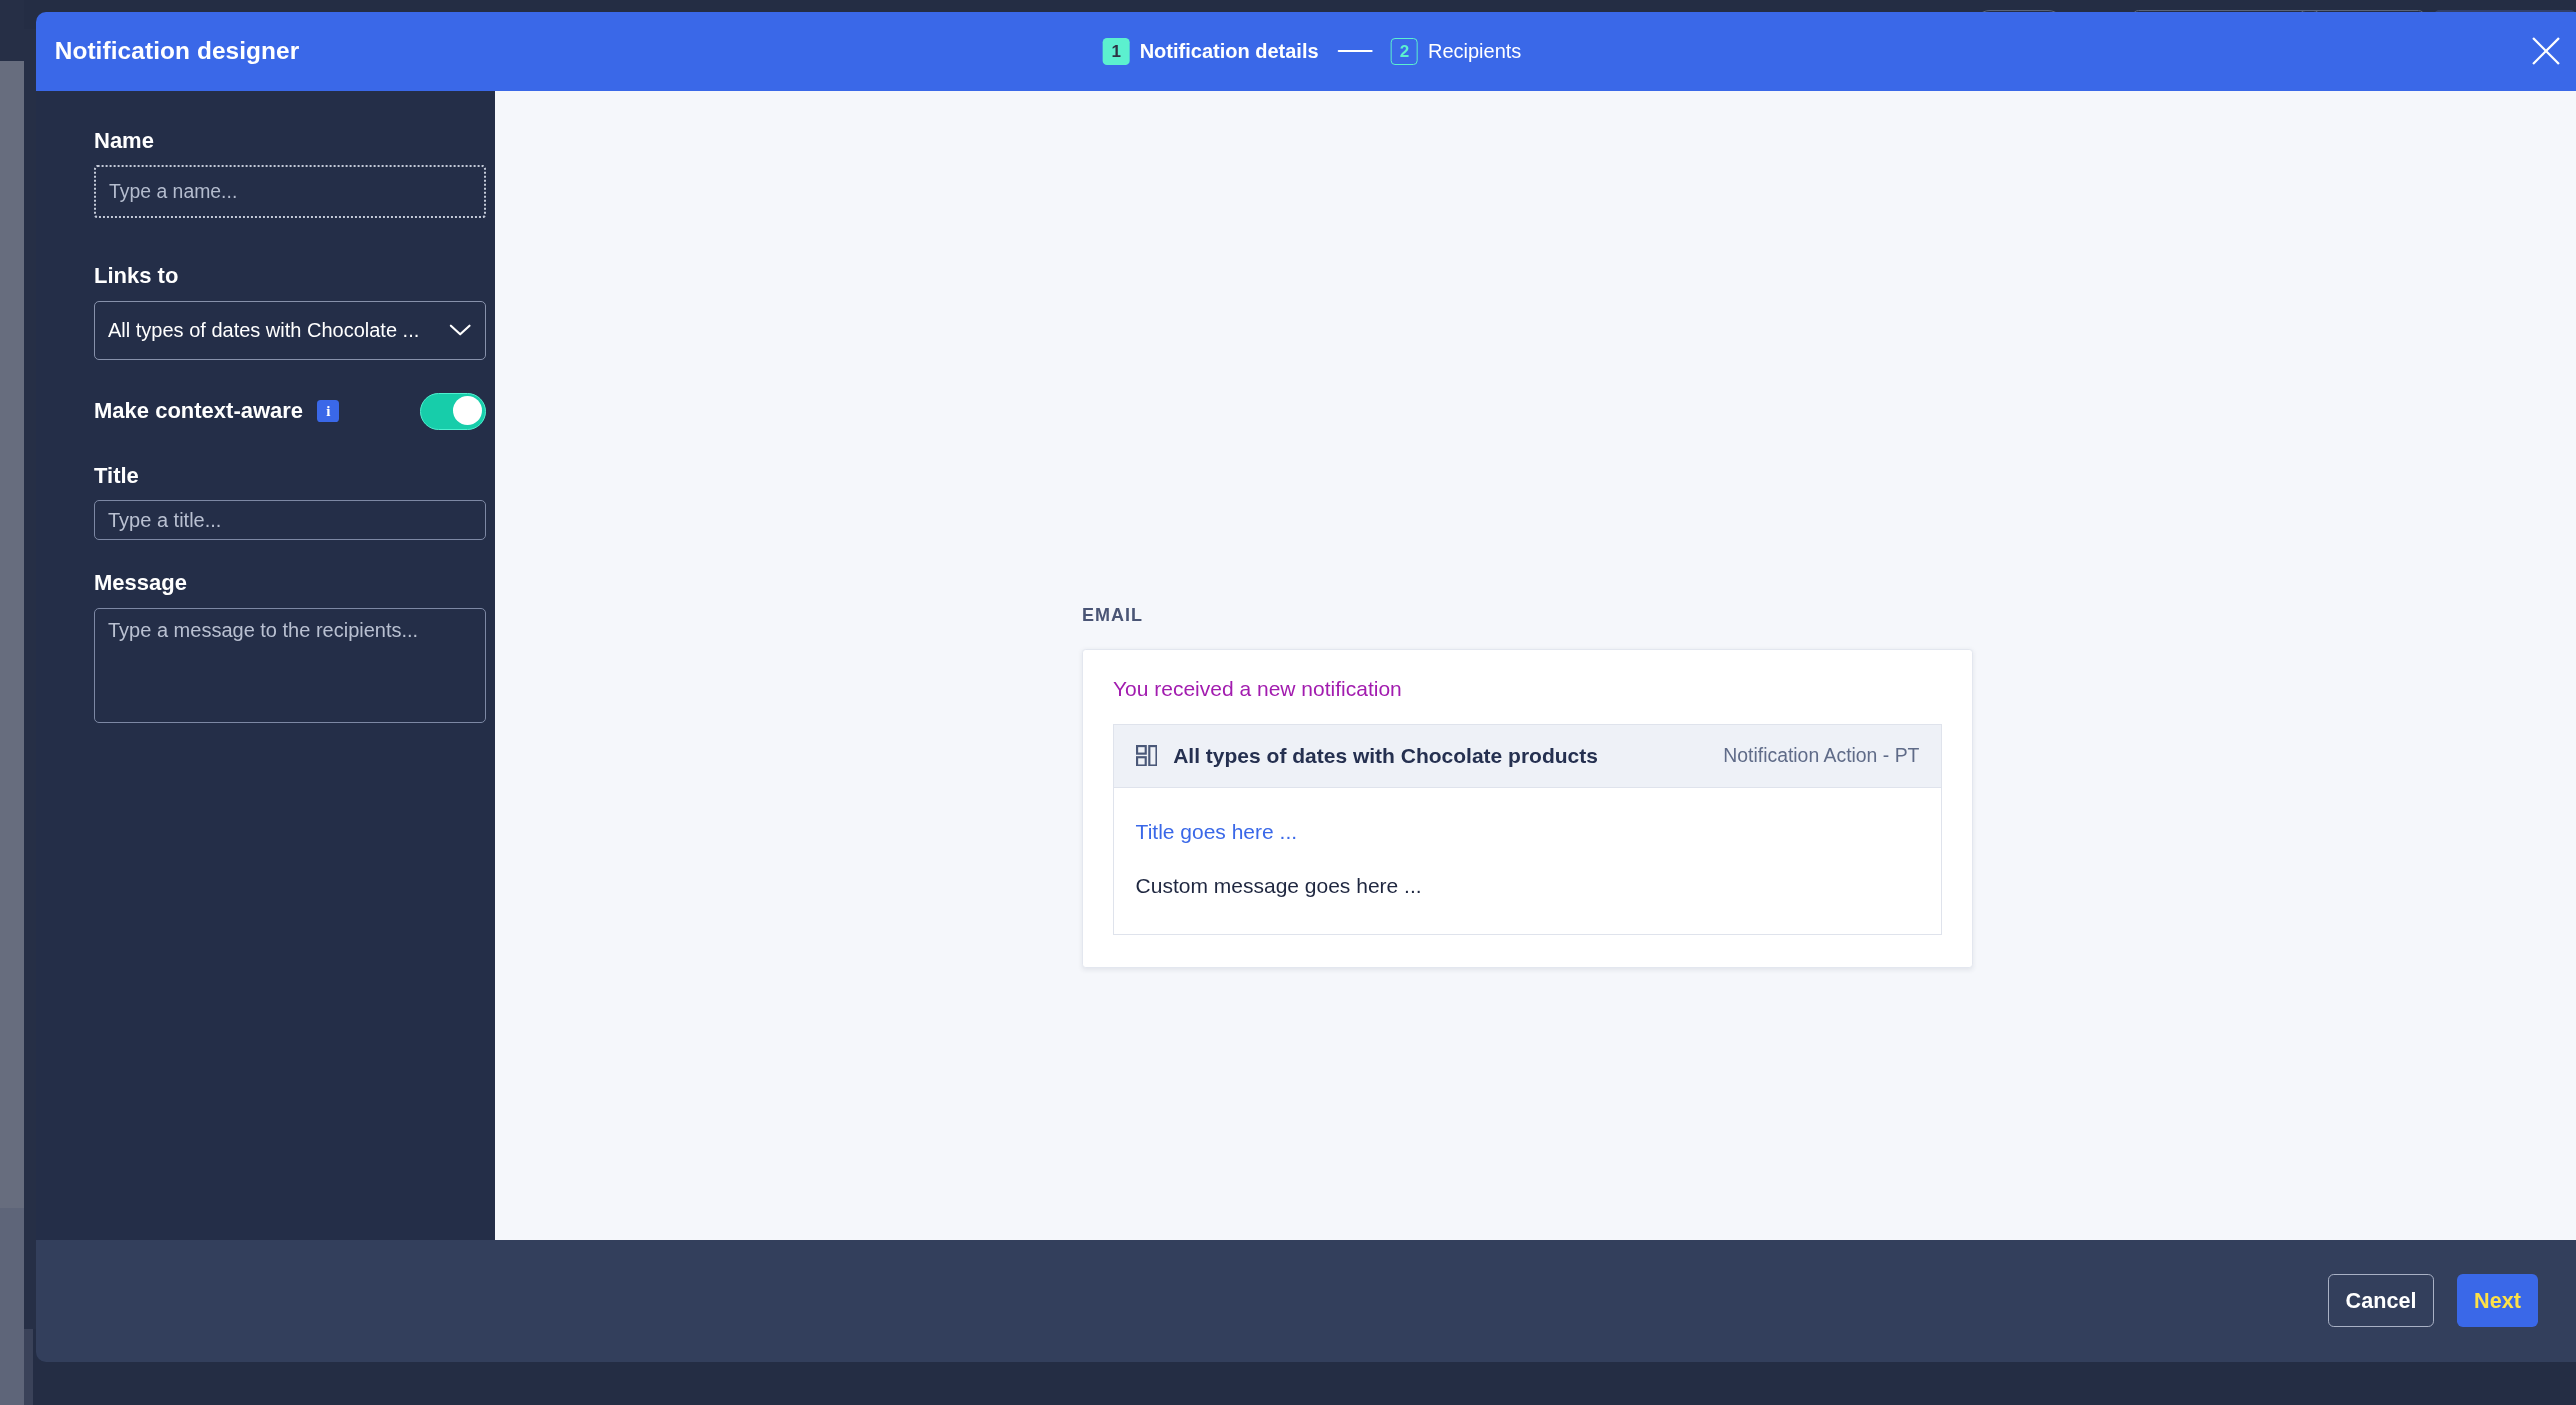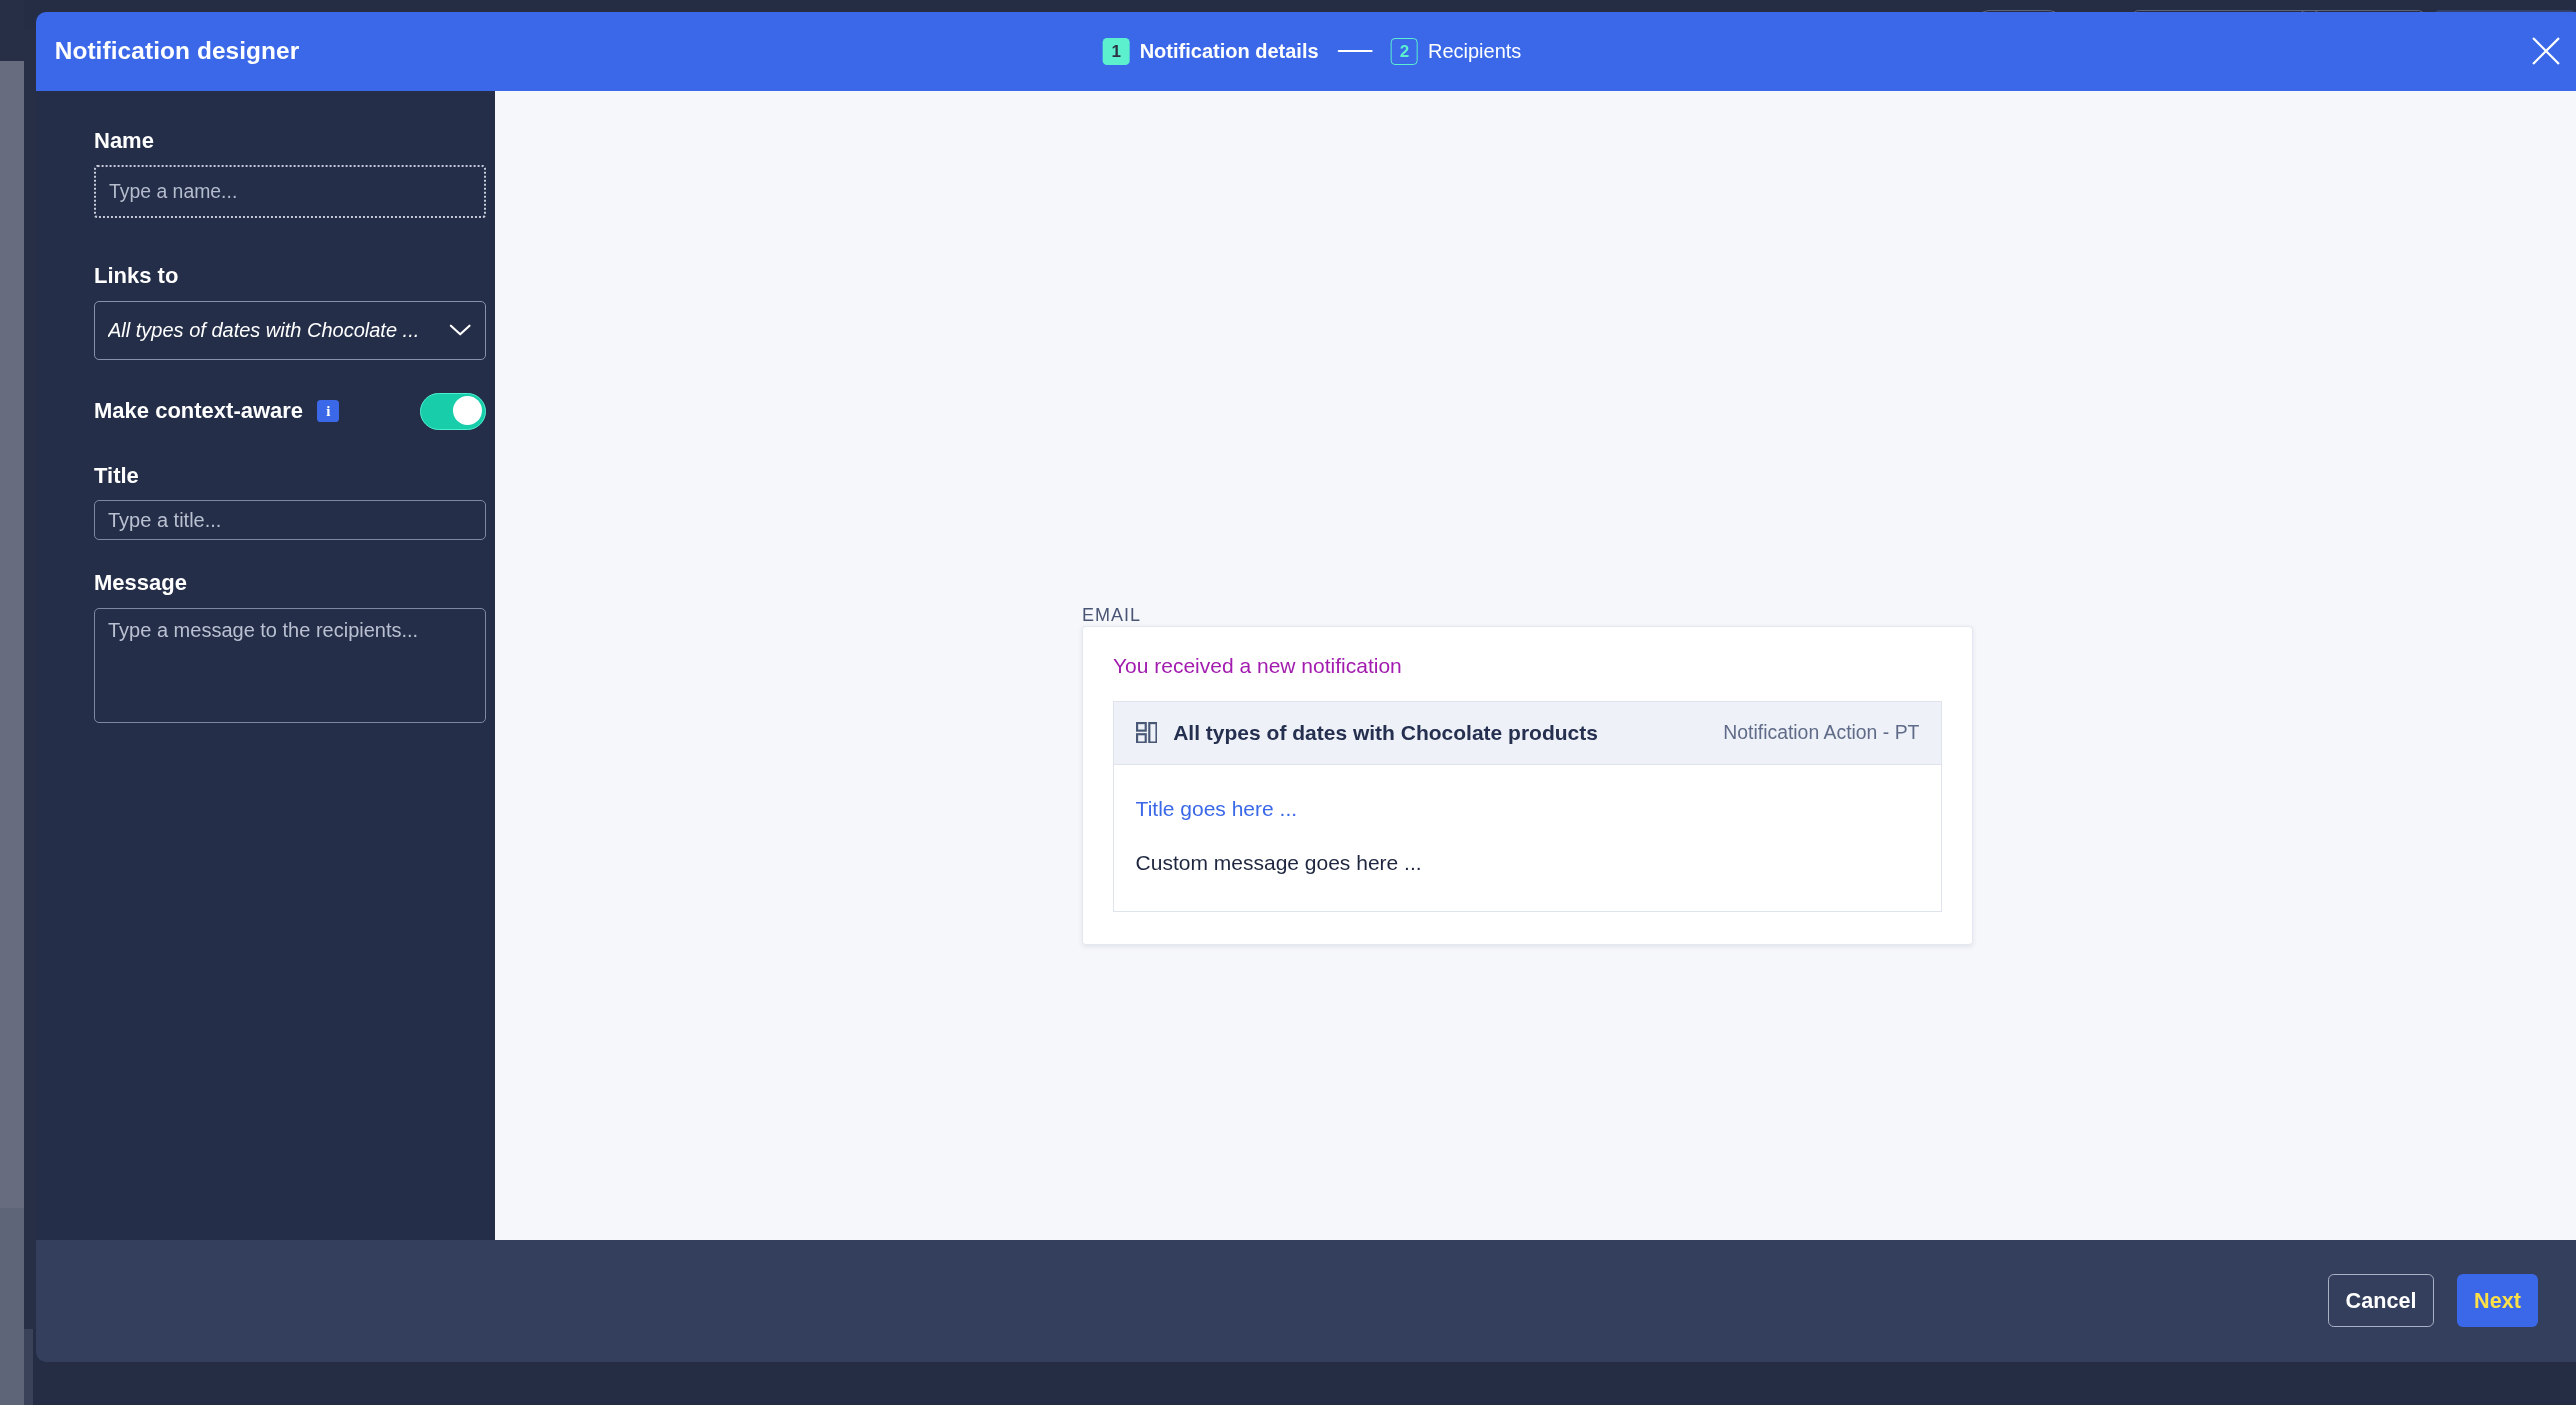--- a/index.html
+++ b/index.html
@@ -158,21 +158,20 @@
   .gap-md { height: 30px; }
 
   .select-box {
     width: 392px; height: 59px;
     background: transparent;
     border: 1.4px solid #8791ab;
     border-radius: 5px;
     display: flex; align-items: center;
     padding: 0 13px;
     cursor: pointer;
-    font-style: italic;
   }
   .select-value {
     flex: 1 1 auto;
     font-size: 20px; color: #ffffff;
     white-space: nowrap; overflow: hidden;
   }
   .chevron { flex: 0 0 auto; display: flex; align-items: center; }
 
   .toggle-row {
     display: flex; align-items: center;
@@ -239,20 +238,22 @@
     position: relative;
   }
   #email-section {
     position: absolute;
     left: 587px; top: 514px;
     width: 891px;
   }
   #email-channel-label {
     font-size: 18px; color: #4a5575;
     letter-spacing: 1px;
+    margin-bottom: 23px;
+    font-weight: bold;
   }
   #email-card {
     width: 891px;
     background: #ffffff;
     border: 0.7px solid #e3e7ef;
     border-radius: 3.6px;
     box-shadow: 0 1.4px 5px rgba(35,45,70,0.09);
     padding: 27px 30px 32px 30px;
   }
   #email-greeting {

